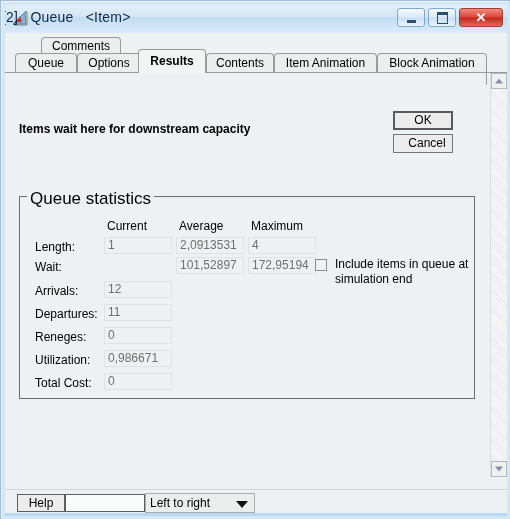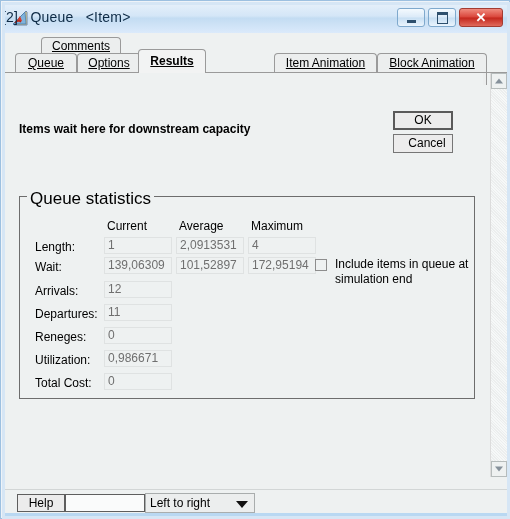--- a/index.html
+++ b/index.html
@@ -125,21 +125,20 @@
     background: #eceeee;
     border: 1px solid #9a9a9a;
     border-bottom: none;
     border-top-left-radius: 4px;
     border-top-right-radius: 4px;
     text-align: center;
     font-size: 12px;
     color: #000;
     white-space: nowrap;
     overflow: hidden;
-    text-decoration: underline;
   }
   .tab.row1 { top: 4px; height: 18px; line-height: 17px; }
   .tab.row2 { top: 20px; height: 32px; line-height: 19px; }
   .tab.active {
     background: #f2f3f3;
     font-weight: bold;
     top: 16px;
     height: 24px;
     line-height: 22px;
     z-index: 5;
@@ -404,20 +403,23 @@
 
       <div class="tab row2" style="left:10px; width:62px;">
         <span>Queue</span>
       </div>
       <div class="tab row2" style="left:72px; width:64px;">
         <span>Options</span>
       </div>
       <div class="tab row2 active" style="left:133px; width:68px;">
         <span>Results</span>
       </div>
+      <div class="tab row2" style="left:201px; width:68px;">
+        <span>Contents</span>
+      </div>
       <div class="tab row2" style="left:269px; width:103px;">
         <span>Item Animation</span>
       </div>
       <div class="tab row2" style="left:372px; width:110px;">
         <span>Block Animation</span>
       </div>
       <div class="tabline"></div>
     </div>
 
     <div class="page">
@@ -435,21 +437,20 @@
         <div class="col-head" style="left:88px; top:23px;">Current</div>
         <div class="col-head" style="left:160px; top:23px;">Average</div>
         <div class="col-head" style="left:232px; top:23px;">Maximum</div>
 
         <div class="row-label" style="left:16px; top:44px;">Length:</div>
         <div class="field w1" style="left:85px; top:41px;">1</div>
         <div class="field w1" style="left:157px; top:41px;">2,0913531</div>
         <div class="field w1" style="left:229px; top:41px;">4</div>
 
         <div class="row-label" style="left:16px; top:64px;">Wait:</div>
-        <div class="field w1" style="left:85px; top:61px;">139,06309</div>
         <div class="field w1" style="left:157px; top:61px;">101,52897</div>
         <div class="field w1" style="left:229px; top:61px;">172,95194</div>
 
         <div class="row-label" style="left:16px; top:88px;">Arrivals:</div>
         <div class="field w1" style="left:85px; top:85px;">12</div>
 
         <div class="row-label" style="left:16px; top:111px;">Departures:</div>
         <div class="field w1" style="left:85px; top:108px;">11</div>
 
         <div class="row-label" style="left:16px; top:134px;">Reneges:</div>

